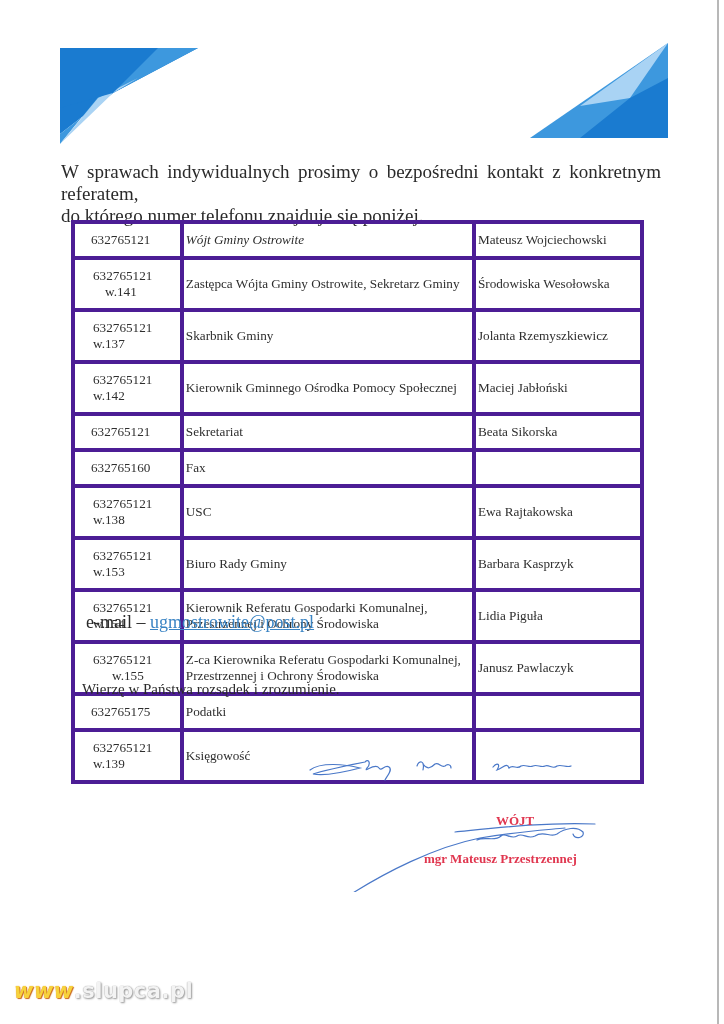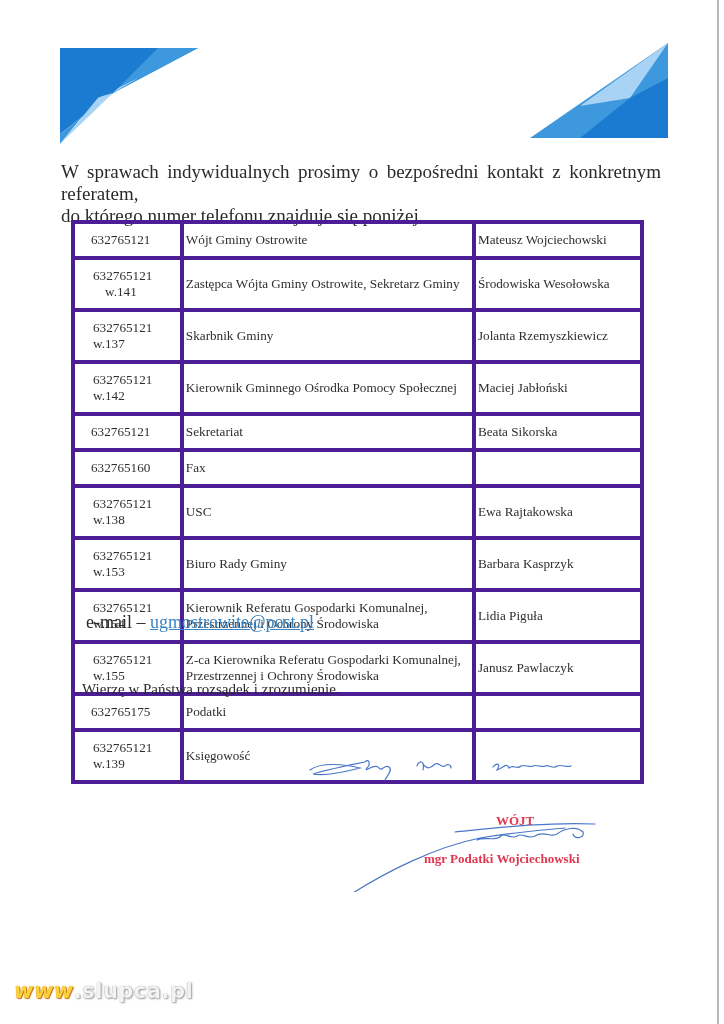--- a/index.html
+++ b/index.html
@@ -55,21 +55,21 @@
   <span class="l1">W sprawach indywidualnych prosimy o bezpośredni kontakt z konkretnym referatem,</span>
   <span>do którego numer telefonu znajduje się poniżej.</span>
 </div>
 
 <table class="contacts">
   <tbody id="contacts-body">
       <tr style="height: 17px;">
         <td class="c-phone">
           <span class="num" style="padding-left: 14px;">632765121</span>
         </td>
-        <td class="c-unit" style="white-space: pre-line;">Wójt Gminy Ostrowite</td>
+        <td class="c-unit" style="white-space: pre-line; font-style: italic;">Wójt Gminy Ostrowite</td>
         <td class="c-person" style="white-space: pre-line;">Mateusz Wojciechowski</td>
       </tr>
       <tr style="height: 34px;">
         <td class="c-phone" style="padding-left: 18px;">
           <span class="num" style="padding-left: 0px;">632765121</span>
           <span class="ext" style="padding-left: 0px; margin-left: 12px;">w.141</span>
         </td>
         <td class="c-unit" style="white-space: pre-line;">Zastępca Wójta Gminy Ostrowite, Sekretarz Gminy</td>
         <td class="c-person" style="white-space: pre-line;">Środowiska Wesołowska</td>
       </tr>
@@ -124,21 +124,21 @@
           <span class="num" style="padding-left: 0px;">632765121</span>
           <span class="ext" style="padding-left: 0px;">w.154</span>
         </td>
         <td class="c-unit" style="white-space: pre-line;">Kierownik Referatu Gospodarki Komunalnej,
 Przestrzennej i Ochrony Środowiska</td>
         <td class="c-person mid" style="white-space: pre-line;">Lidia Piguła</td>
       </tr>
       <tr style="height: 34px;">
         <td class="c-phone" style="padding-left: 18px;">
           <span class="num" style="padding-left: 0px;">632765121</span>
-          <span class="ext" style="padding-left: 0px;">w.155</span>
+          <span class="ext" style="padding-left: 0px; margin-left: 19px;">w.155</span>
         </td>
         <td class="c-unit" style="white-space: pre-line;">Z-ca Kierownika Referatu Gospodarki Komunalnej,
 Przestrzennej i Ochrony Środowiska</td>
         <td class="c-person mid" style="white-space: pre-line;">Janusz Pawlaczyk</td>
       </tr>
       <tr style="height: 17px;">
         <td class="c-phone">
           <span class="num" style="padding-left: 14px;">632765175</span>
         </td>
         <td class="c-unit" style="white-space: pre-line;">Podatki</td>
@@ -165,17 +165,17 @@
   <g fill="none" stroke="#4a78c8" stroke-width="1.2" stroke-linecap="round">
     <path d="M5,18 C15,10 40,12 55,16 C40,20 20,24 8,22 C20,18 40,14 60,10 C64,6 66,12 62,16 C58,22 70,10 74,16 C76,20 80,12 84,15 C88,18 82,24 80,28"></path>
     <path d="M112,14 C114,8 120,8 118,18 M118,12 C122,18 126,16 130,12 C134,10 136,16 140,14 C142,12 146,12 146,16"></path>
     <path d="M188,15 C192,10 196,12 192,18 C198,16 202,10 204,16 C208,12 212,18 216,14 C220,12 224,16 228,14 C232,12 236,16 240,14 C244,12 248,18 252,14 C256,12 262,16 266,14"></path>
     <path d="M40,146 C80,120 130,95 175,86 C210,80 240,78 260,76 M172,88 C180,84 190,90 196,84 C200,80 206,88 212,84 C218,80 222,88 230,84 C238,78 246,86 252,82 C260,76 272,74 278,80 C280,86 270,88 268,82"></path>
     <path d="M150,80 C190,76 240,70 290,72"></path>
   </g>
 </svg>
 
 <div class="wojt-title">WÓJT</div>
-<div class="wojt-name">mgr Podatki Wojciechowski</div>
+<div class="wojt-name">mgr Mateusz Przestrzennej</div>
 
 <div class="watermark">
   <span class="www">www</span><span>.slupca.pl</span>
 </div>
 
 </body></html>

